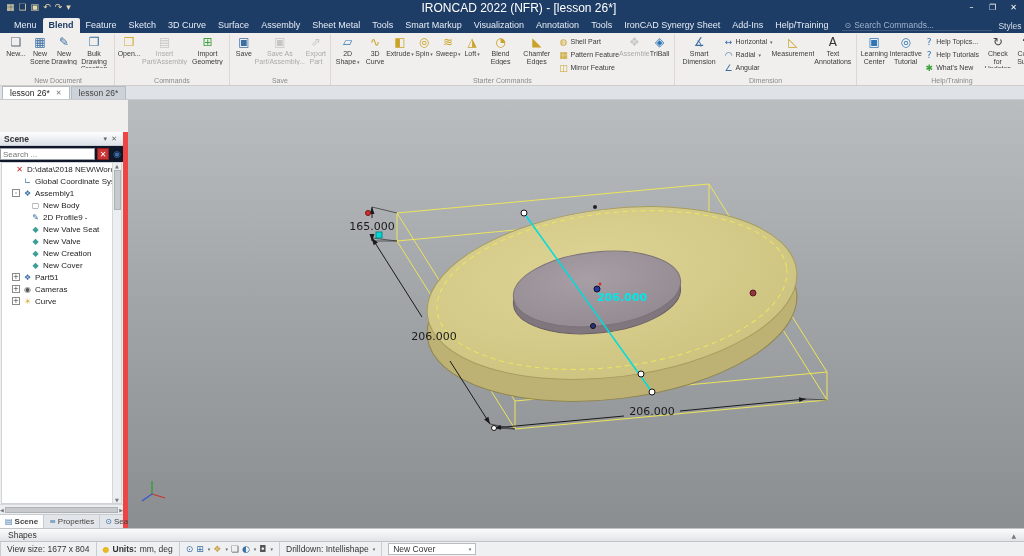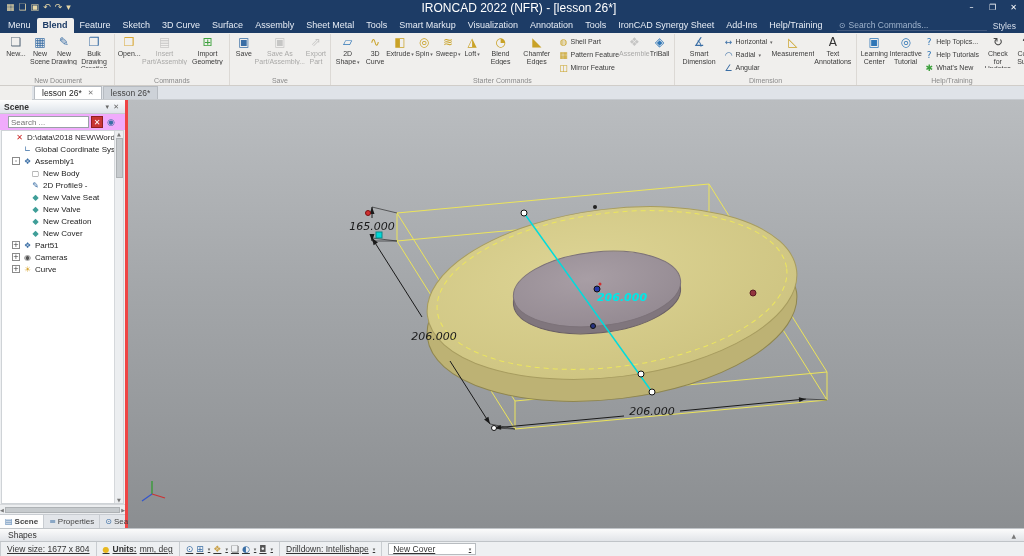--- a/index.html
+++ b/index.html
@@ -10,21 +10,21 @@
   
   .titlebar{height:15px;background:#1d3c66;color:#d7dfeb;display:flex;align-items:center;flex:0 0 auto;}
   .qat{display:flex;gap:4px;padding:0 6px;align-items:center;}
   .qat .ic{font-size:9px;line-height:15px;color:#e8d9a8;}
   .title-text{flex:1;text-align:center;color:#fff;font-size:12px;white-space:nowrap;overflow:hidden;}
   .win-controls{display:flex;}
   .win-btn{width:21px;text-align:center;color:#fff;font-size:8px;line-height:15px;}
 
   
   .menubar{height:18px;background:#1d3c66;display:flex;align-items:flex-end;color:#e6ecf5;flex:0 0 auto;}
-  .mtabs{display:flex;align-items:flex-end;padding-left:2px;}
+  .mtabs{display:flex;align-items:flex-end;padding-left:8px;}
   .mtab{padding:2px 6px 3px;font-size:9px;white-space:nowrap;cursor:default;}
   .mtab.active{background:#f0efed;color:#1d3c66;border-radius:2px 2px 0 0;font-weight:bold;}
   .menu-right{margin-left:auto;display:flex;align-items:center;gap:6px;padding:0 8px 2px;}
   .menu-search{display:flex;align-items:center;gap:3px;background:transparent;border-bottom:1px solid #41587d;padding:0 2px;width:150px;}
   .menu-search input{background:transparent;border:0;outline:none;color:#9fb3cc;font-size:8.5px;width:130px;}
   .menu-search input::placeholder{color:#9fb3cc;}
   .styles{display:flex;align-items:center;gap:2px;font-size:8.5px;color:#d7dfeb;}
 
   
   .ribbon{height:53px;background:#f0efed;border-bottom:1px solid #d0cdc9;display:flex;align-items:stretch;padding:1px 2px 0;overflow:hidden;flex:0 0 auto;}
@@ -35,61 +35,61 @@
   .rbig{min-width:24px;max-width:48px;display:flex;flex-direction:column;align-items:center;font-size:7px;color:#3a3a3a;padding:1px 2px 0;}
   .rbig .ricon{font-size:12px;height:15px;line-height:15px;}
   .rbig .rlab{line-height:1.1;text-align:center;max-height:18px;overflow:hidden;}
   .rbig.disabled,.rsmall.disabled{opacity:.4;}
   .rstack{display:flex;flex-direction:column;padding-top:1px;}
   .rsmall{display:flex;align-items:center;gap:2px;font-size:7px;height:13px;padding:0 2px;color:#3a3a3a;white-space:nowrap;}
   .ricon-s{font-size:9px;width:10px;text-align:center;}
   .caret{font-size:5px;color:#666;margin-left:1px;}
 
   
-  .doctabs{height:14px;background:#dfe3e8;border-bottom:1px solid #c6cace;display:flex;align-items:flex-end;padding-left:2px;flex:0 0 auto;margin-left:32px;}
+  .doctabs{height:14px;background:#dfe3e8;border-bottom:1px solid #c6cace;display:flex;align-items:flex-end;padding-left:2px;flex:0 0 auto;}
   .dtab{padding:1px 7px;display:flex;gap:6px;align-items:center;background:#cdd2d8;border:1px solid #b6bbc1;border-bottom:0;margin-right:1px;font-size:8.5px;color:#444;}
   .dtab.active{background:#fff;color:#222;}
   .dtab .x{font-size:7px;color:#777;}
 
   
   .main{flex:1;display:flex;min-height:0;}
-  .sidepanel{width:128px;background:#eef0f2;border-right:3px solid #ef4444;display:flex;flex-direction:column;flex:0 0 auto;}
+  .sidepanel{width:128px;background:#eef0f2;border-right:5px solid #ef4444;display:flex;flex-direction:column;flex:0 0 auto;margin-top:32px;}
   .panel-head{height:14px;display:flex;align-items:center;padding:0 4px;background:linear-gradient(#fdfdfd,#dde3ea);border-bottom:1px solid #c8ccd1;font-size:8.5px;font-weight:bold;color:#333;}
   .panel-head .ph-ic{margin-left:auto;font-size:7px;color:#666;padding:0 2px;}
   .panel-head .ph-ic + .ph-ic{margin-left:0;}
-  .panel-search{height:16px;display:flex;align-items:center;gap:2px;padding:1px 8px;background:#f0abfc;}
+  .panel-search{height:16px;display:flex;align-items:center;gap:2px;padding:1px 0;background:#0f172a;}
   .panel-search input{flex:1;min-width:0;height:12px;border:1px solid #9aa0a6;background:#fff;font-size:8px;padding:0 2px;color:#666;outline:none;}
   .red-x{width:12px;height:12px;background:#c93434;color:#fff;font-size:8px;line-height:12px;text-align:center;border:1px solid #8f1f1f;}
   .find-ic{width:12px;height:12px;font-size:9px;line-height:12px;text-align:center;color:#3a6ea5;}
   .treewrap{flex:1;position:relative;margin:0 1px;border:1px solid #cfd3d7;background:#fff;overflow:hidden;}
   .tree{position:absolute;inset:0 9px 0 0;overflow:hidden;}
   .trow{height:12px;display:flex;align-items:center;gap:3px;white-space:nowrap;font-size:8px;color:#222;}
   .texp{width:8px;height:8px;border:1px solid #8a8a8a;background:#fff;font-size:7px;line-height:6px;text-align:center;color:#333;flex:0 0 auto;}
   .texp-sp{width:8px;flex:0 0 auto;}
   .ticon{width:9px;text-align:center;font-size:8px;flex:0 0 auto;}
   .vscroll{position:absolute;top:0;right:0;bottom:0;width:9px;background:#eceef0;border-left:1px solid #d5d8db;display:flex;flex-direction:column;align-items:center;font-size:5px;color:#777;}
   .vthumb{width:7px;height:40px;background:#c6cacd;border:1px solid #aeb2b5;margin-top:1px;}
   .hscroll{height:10px;display:flex;align-items:center;background:#eceef0;border-top:1px solid #d5d8db;font-size:5px;color:#777;}
   .hthumb{flex:1;height:6px;background:#c6cacd;border:1px solid #aeb2b5;margin:0 1px;}
   .panel-tabs{height:14px;display:flex;background:#e2e5e9;border-top:1px solid #c8ccd1;font-size:8px;}
   .ptab{display:flex;align-items:center;gap:2px;padding:0 5px;border-right:1px solid #c8ccd1;color:#444;}
   .ptab.active{background:#fdfdfd;font-weight:bold;}
   .ptab .pic{font-size:8px;color:#3a6ea5;}
 
-  .viewport{flex:1;position:relative;background:linear-gradient(180deg,#babdc0 0%,#a3a6a9 45%,#8b8e91 100%);min-width:0;font-style:italic;}
+  .viewport{flex:1;position:relative;background:linear-gradient(180deg,#babdc0 0%,#a3a6a9 45%,#8b8e91 100%);min-width:0;}
   .viewport svg{position:absolute;inset:0;width:100%;height:100%;}
 
   
   .shapesbar{height:13px;background:linear-gradient(#fbfbfb,#e1e4e8);border-top:1px solid #c0c4c8;display:flex;align-items:center;padding:0 8px;font-size:8.5px;color:#333;flex:0 0 auto;}
   .shapesbar .sb-caret{margin-left:auto;font-size:6px;color:#777;}
 
   
   .statusbar{height:15px;background:#eef0f2;border-top:1px solid #c0c4c8;display:flex;align-items:center;font-size:8.5px;color:#333;flex:0 0 auto;}
   .st-msg{flex:1;padding:0 6px;white-space:nowrap;overflow:hidden;}
-  .st-sec{border-left:1px solid #c9cdd1;padding:0 6px;white-space:nowrap;display:flex;align-items:center;gap:3px;height:100%;text-decoration:underline;}
+  .st-sec{border-left:1px solid #c9cdd1;padding:0 6px;white-space:nowrap;display:flex;align-items:center;gap:3px;height:100%;}
   .st-ic{font-size:9px;}
   .st-combo{display:flex;align-items:center;gap:4px;border:1px solid #b8bcc0;background:#fff;padding:0 4px;height:12px;min-width:88px;}
   .bulb{color:#e8b820;font-size:8px;}
 </style>
 </head>
 <body>
 
 <div class="titlebar">
   <div class="qat icf">
       <span class="ic icf">▦</span>

